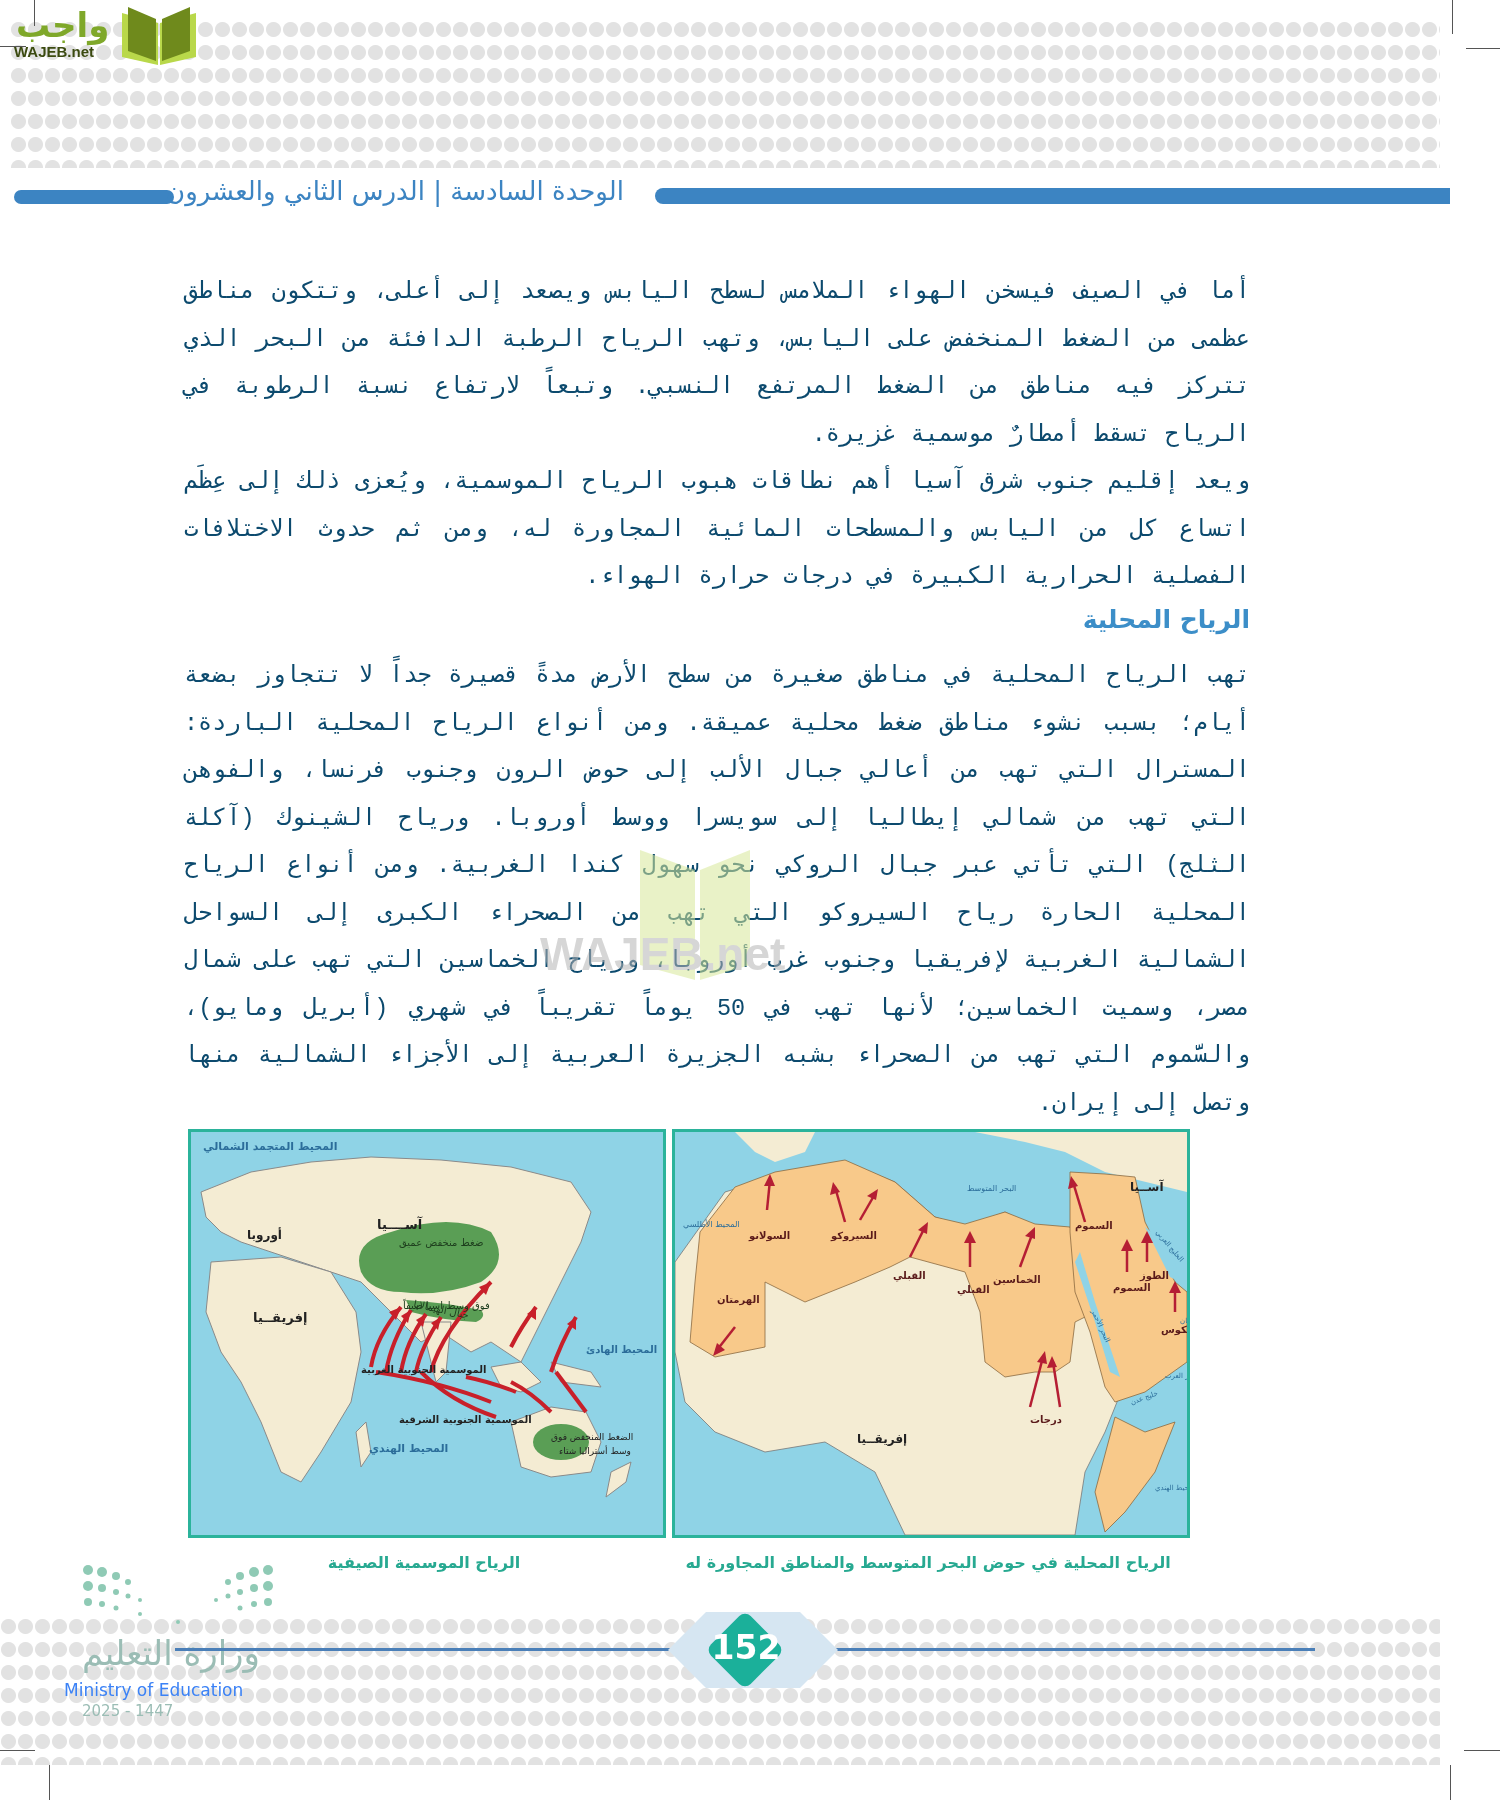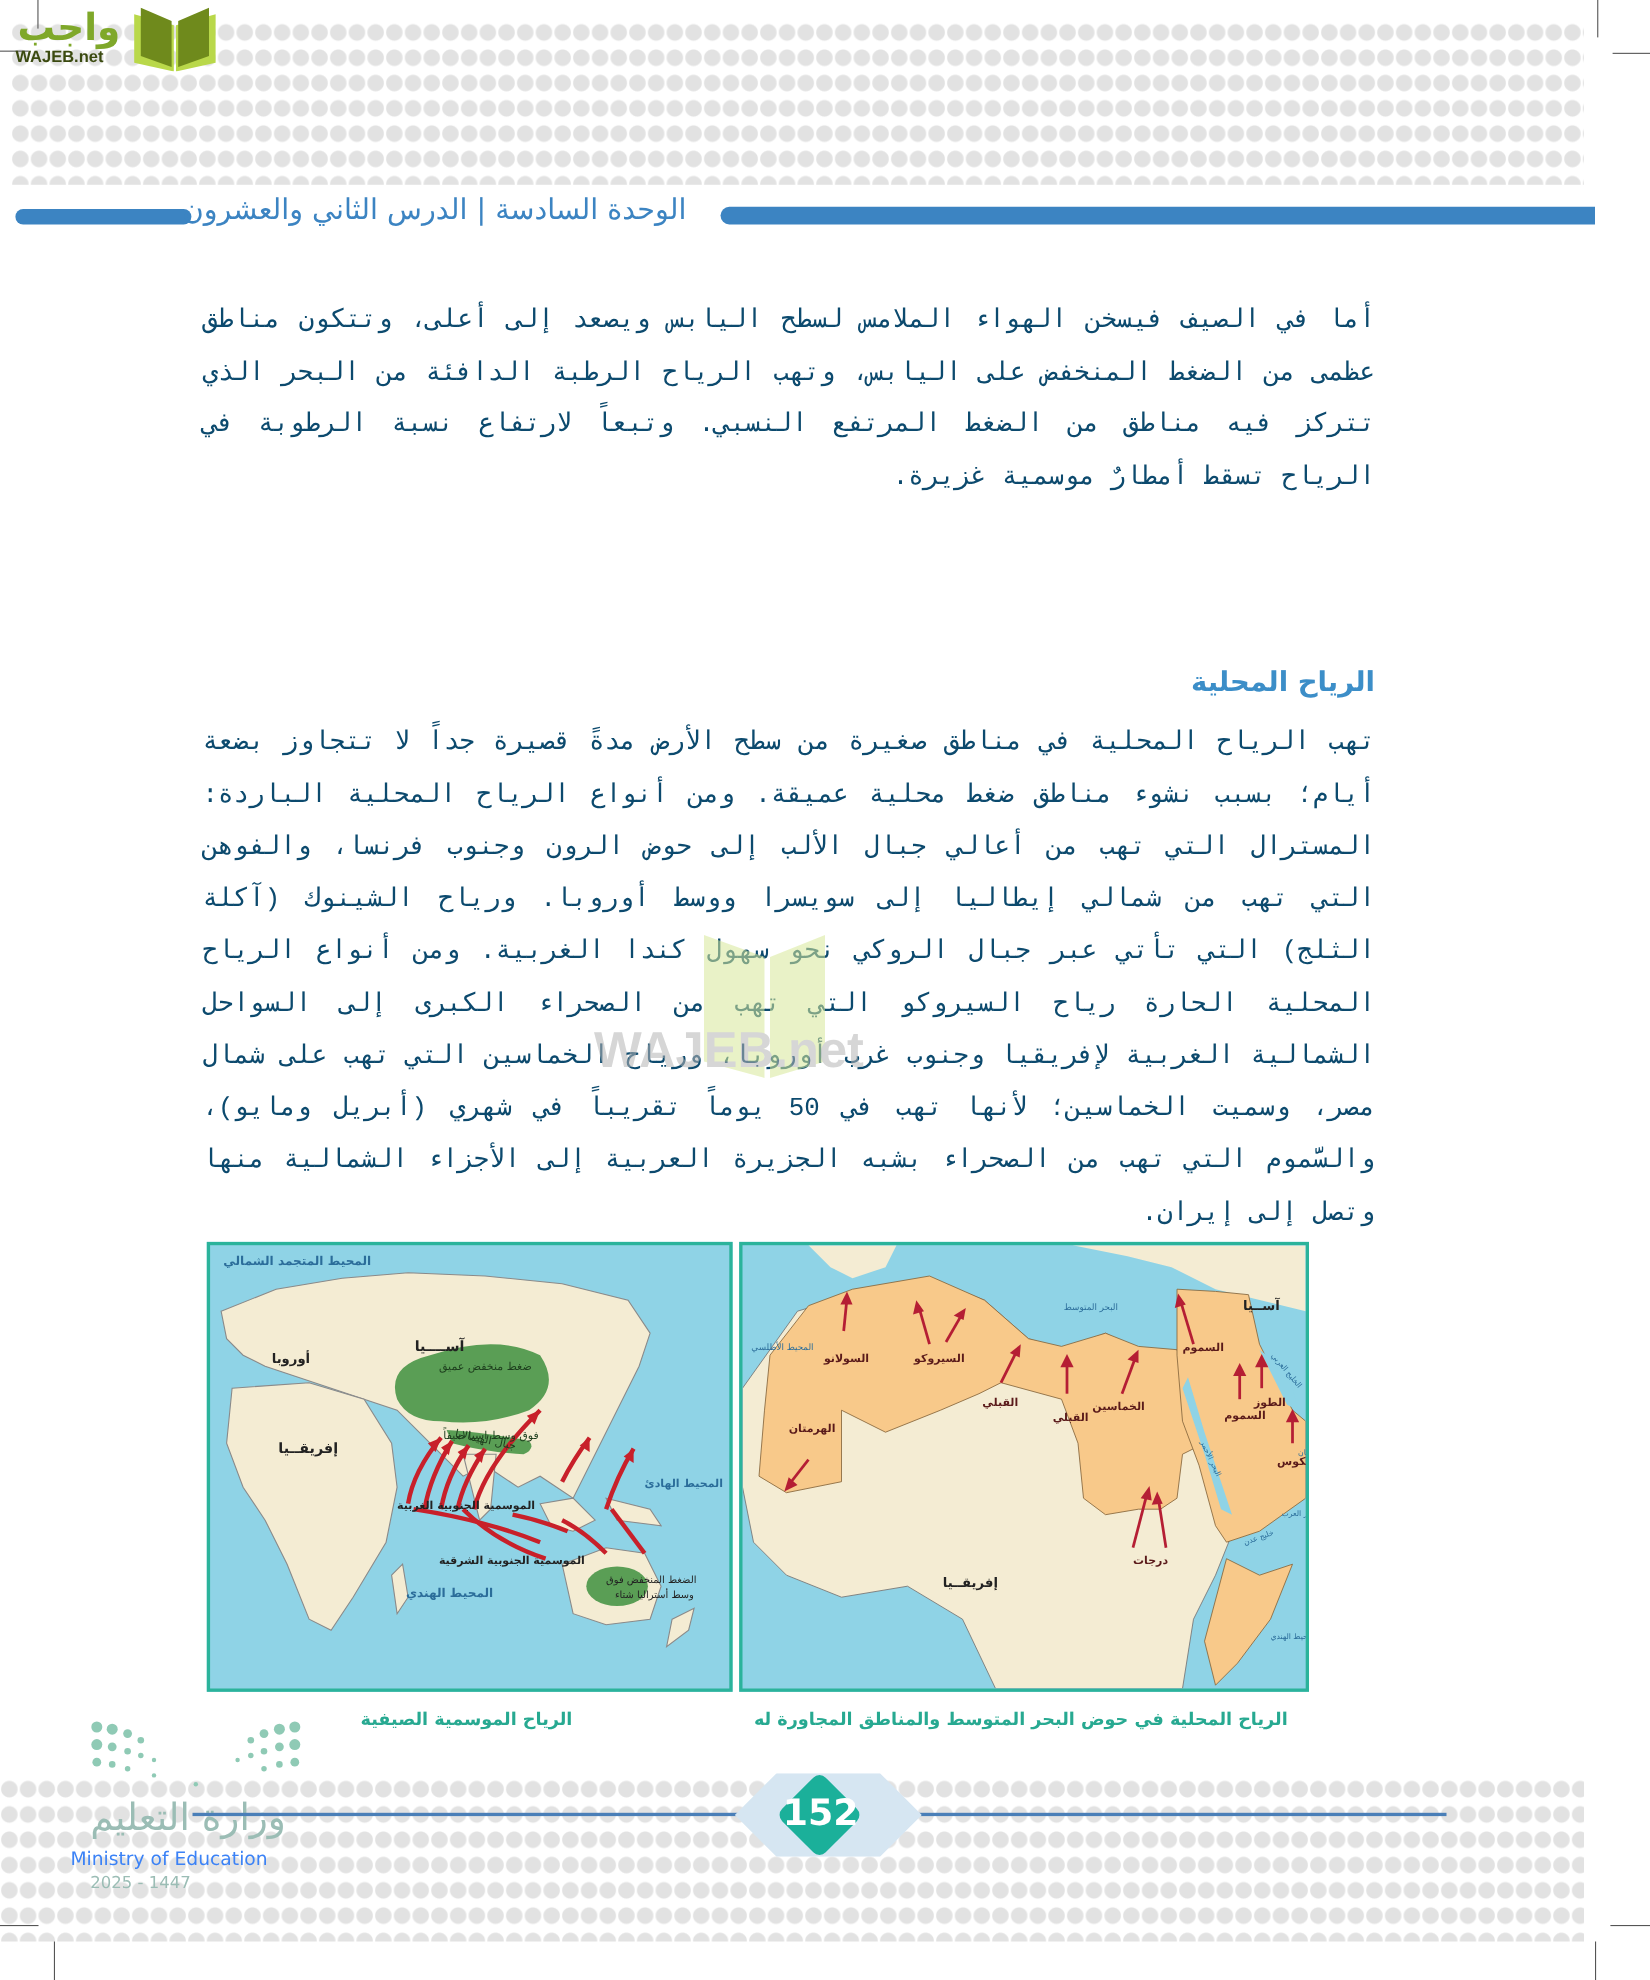--- a/index.html
+++ b/index.html
@@ -55,20 +55,21 @@
     <polygon points="70,2 42,14 42,56 70,46" fill="#6f8a1c"></polygon>
   </svg>
 </div>
 
 <div class="hdr-bar-left"></div>
 <div class="hdr-bar-right"></div>
 <div class="hdr-title">الوحدة السادسة | الدرس الثاني والعشرون</div>
 
 <div class="body-text" style="top:268px;">
   <p>أما في الصيف فيسخن الهواء الملامس لسطح اليابس ويصعد إلى أعلى، وتتكون مناطق عظمى من الضغط المنخفض على اليابس، وتهب الرياح الرطبة الدافئة من البحر الذي تتركز فيه مناطق من الضغط المرتفع النسبي. وتبعاً لارتفاع نسبة الرطوبة في الرياح تسقط أمطارٌ موسمية غزيرة.</p>
+  <p>ويعد إقليم جنوب شرق آسيا أهم نطاقات هبوب الرياح الموسمية، ويُعزى ذلك إلى عِظَم اتساع كل من اليابس والمسطحات المائية المجاورة له، ومن ثم حدوث الاختلافات الفصلية الحرارية الكبيرة في درجات حرارة الهواء.</p>
 </div>
 <div class="section-heading">الرياح المحلية</div>
 <div class="body-text" style="top:652px;">
   <p>تهب الرياح المحلية في مناطق صغيرة من سطح الأرض مدةً قصيرة جداً لا تتجاوز بضعة أيام؛ بسبب نشوء مناطق ضغط محلية عميقة. ومن أنواع الرياح المحلية الباردة: المسترال التي تهب من أعالي جبال الألب إلى حوض الرون وجنوب فرنسا، والفوهن التي تهب من شمالي إيطاليا إلى سويسرا ووسط أوروبا. ورياح الشينوك (آكلة الثلج) التي تأتي عبر جبال الروكي نحو سهول كندا الغربية. ومن أنواع الرياح المحلية الحارة رياح السيروكو التي تهب من الصحراء الكبرى إلى السواحل الشمالية الغربية لإفريقيا وجنوب غرب أوروبا، ورياح الخماسين التي تهب على شمال مصر، وسميت الخماسين؛ لأنها تهب في 50 يوماً تقريباً في شهري (أبريل ومايو)، والسَّموم التي تهب من الصحراء بشبه الجزيرة العربية إلى الأجزاء الشمالية منها وتصل إلى إيران.</p>
 </div>
 
 <svg class="watermark" viewBox="0 0 280 160">
   <polygon points="120,20 175,40 175,150 120,135" fill="#d8e99a"></polygon>
   <polygon points="230,20 180,40 180,150 230,135" fill="#d8e99a"></polygon>
   <text x="20" y="140" font-size="46" font-weight="bold" fill="#b5b5b5" font-family="Liberation Sans, sans-serif">WAJEB.net</text>

